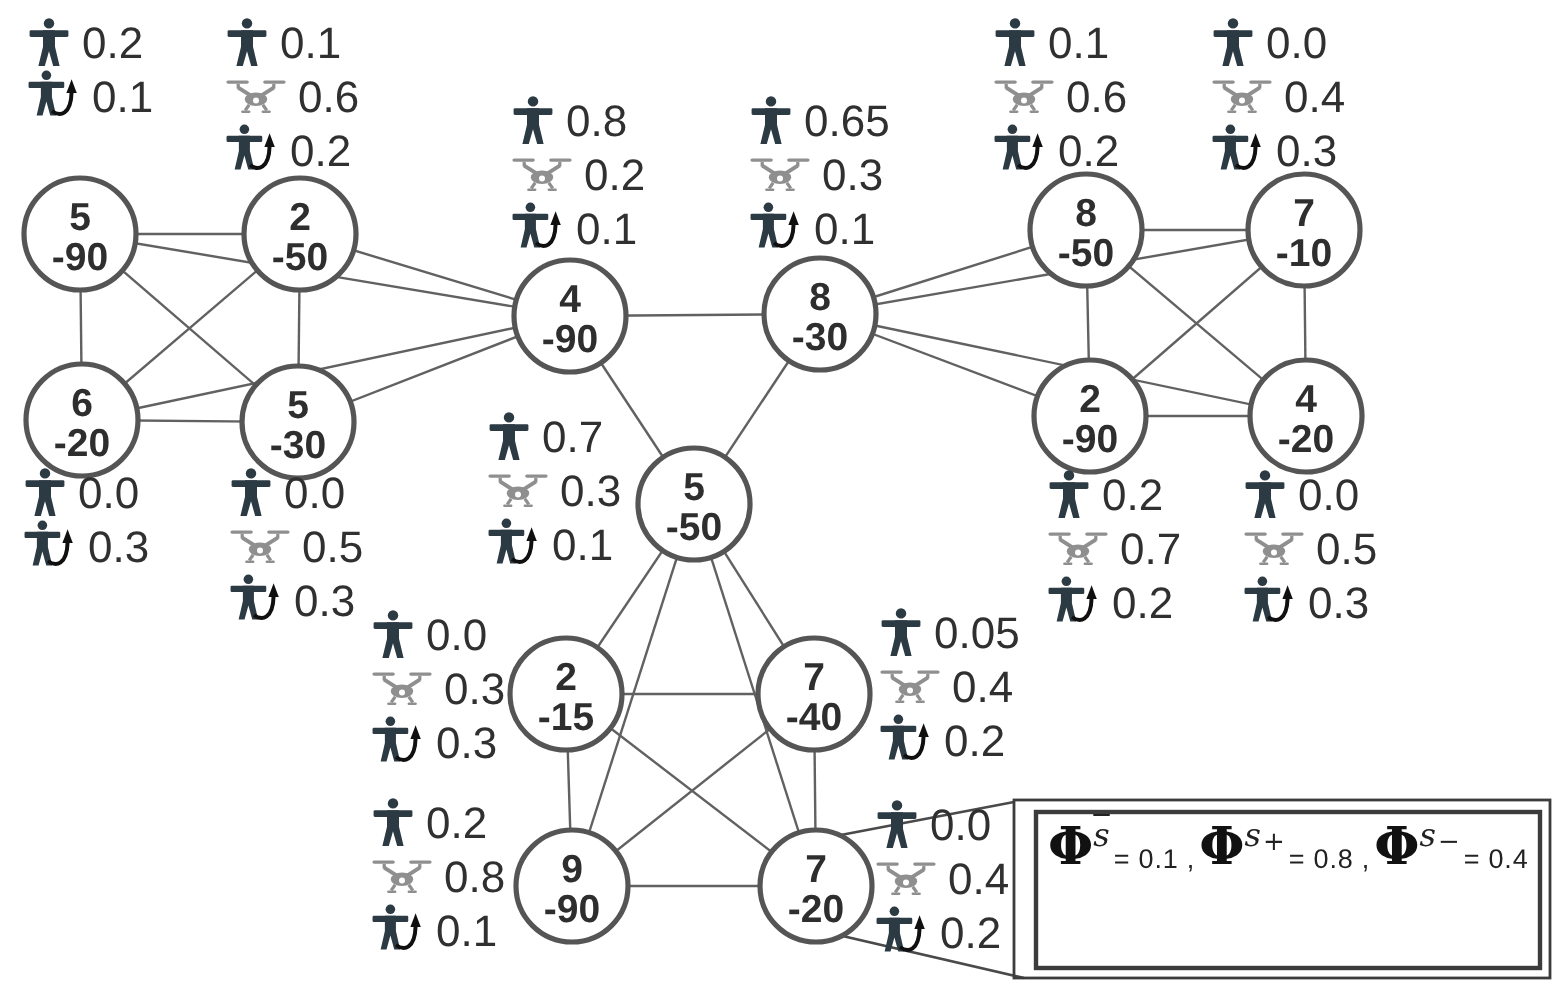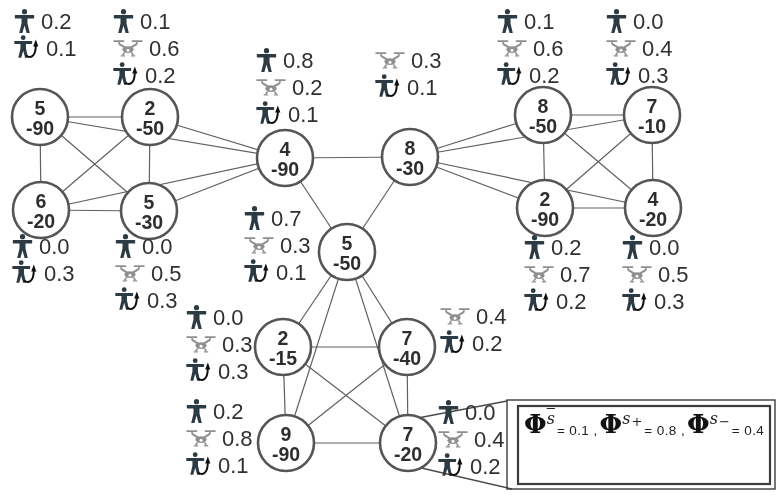--- a/index.html
+++ b/index.html
@@ -287,20 +287,27 @@
     <div class="srow">
         <svg width="30" height="27">
           <use href="#sym-return"></use>
         </svg>
         <span class="gap-s"></span>
         <span class="val">0.1</span>
       </div>
   </div>
   <div class="stats" style="left:375px;top:47px;">
     <div class="srow">
+        <svg width="21" height="25">
+          <use href="#sym-person"></use>
+        </svg>
+        <span class="gap"></span>
+        <span class="val">0.65</span>
+      </div>
+    <div class="srow">
         <svg width="30" height="19">
           <use href="#sym-drone"></use>
         </svg>
         <span class="gap"></span>
         <span class="val">0.3</span>
       </div>
     <div class="srow">
         <svg width="30" height="27">
           <use href="#sym-return"></use>
         </svg>
@@ -440,20 +447,27 @@
       </div>
     <div class="srow">
         <svg width="30" height="27">
           <use href="#sym-return"></use>
         </svg>
         <span class="gap-s"></span>
         <span class="val">0.3</span>
       </div>
   </div>
   <div class="stats" style="left:440px;top:303px;">
+    <div class="srow">
+        <svg width="21" height="25">
+          <use href="#sym-person"></use>
+        </svg>
+        <span class="gap"></span>
+        <span class="val">0.05</span>
+      </div>
     <div class="srow">
         <svg width="30" height="19">
           <use href="#sym-drone"></use>
         </svg>
         <span class="gap"></span>
         <span class="val">0.4</span>
       </div>
     <div class="srow">
         <svg width="30" height="27">
           <use href="#sym-return"></use>

